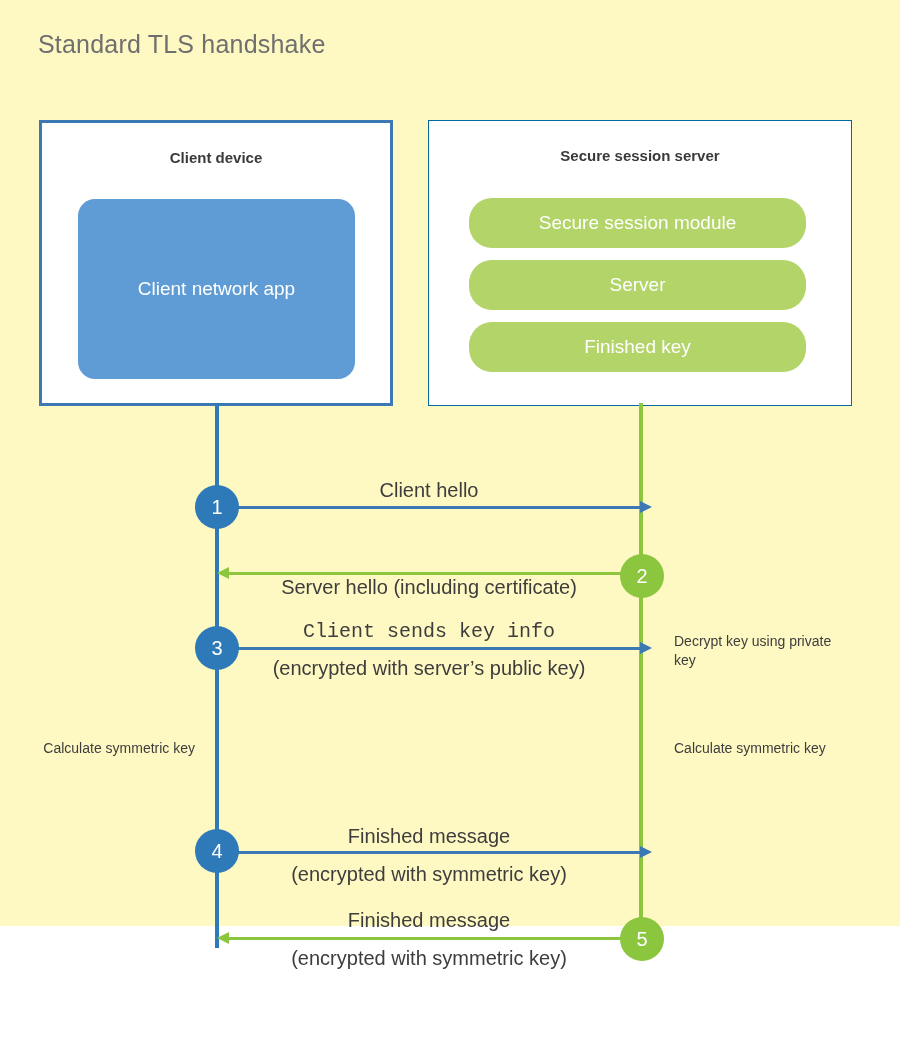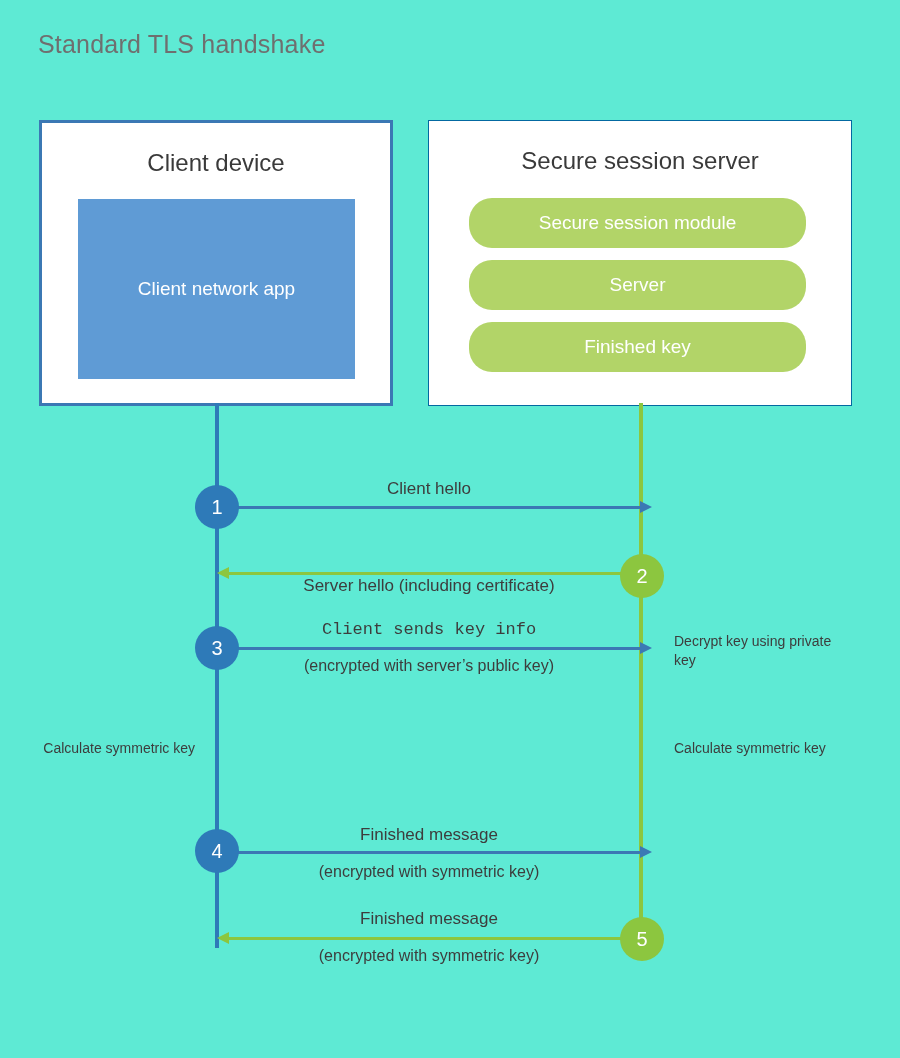--- a/index.html
+++ b/index.html
@@ -2,21 +2,21 @@
 <html><head>
 <meta charset="utf-8">
 <style>
   * { box-sizing: border-box; margin: 0; padding: 0; }
   html, body {
     width: 900px; height: 1058px;
     background: #ffffff;
     font-family: "Liberation Sans", sans-serif;
     overflow: hidden;
   }
-  #stage { position: relative; width: 900px; height: 1058px; background: #5eead4; padding-left: 30px; }
+  #stage { position: relative; width: 900px; height: 926px; background: #fef9c3; padding-left: 30px; }
 
   
   .title {
     position: absolute;
     left: 38px; top: 30px;
     font-size: 25px;
     font-weight: 300;
     color: #6f6f6f;
     letter-spacing: .2px;
     white-space: nowrap;
@@ -27,40 +27,41 @@
     position: absolute;
     background: #ffffff;
   }
   .panel.client { left: 39px; top: 120px; width: 354px; height: 286px; border: 3px solid #3b78b4; }
   .panel.server { left: 428px; top: 120px; width: 424px; height: 286px; border: 1px solid #0369a1; }
 
   .panel-title {
     position: absolute;
     left: 0; right: 0; top: 26px;
     text-align: center;
-    font-size: 24px;
-    font-weight: normal;
+    font-size: 15px;
+    font-weight: bold;
     color: #3a3a3a;
     white-space: nowrap;
   }
 
   .client-app-box {
     position: absolute;
     left: 36px; top: 76px;
     width: 277px; height: 180px;
     background: #5f9bd5;
     color: #ffffff;
     display: flex;
     align-items: center;
     justify-content: center;
     text-align: center;
     font-size: 19px;
     font-weight: 300;
     line-height: 1.35;
     padding: 0 22px;
+    border-radius: 17px;
   }
 
   .server-bars {
     position: absolute;
     left: 40px; top: 77px;
     width: 337px;
   }
   .server-bar {
     height: 50px;
     background: #b2d468;
@@ -106,29 +107,29 @@
     width: 0; height: 0;
     border-top: 6.5px solid transparent;
     border-bottom: 6.5px solid transparent;
   }
   .arrow.blue  .head.right { right: -11px; border-left: 12px solid #3b78b4; }
   .arrow.green .head.left  { left: -11px;  border-right: 12px solid #8cc63f; }
 
   
   .msg-label {
     position: absolute;
-    font-size: 17px;
+    font-size: 20px;
     font-weight: 300;
     color: #3d3d3d;
     text-align: center;
     white-space: nowrap;
   }
   .msg-sub {
     position: absolute;
-    font-size: 16px;
+    font-size: 20px;
     font-weight: 300;
     color: #3d3d3d;
     text-align: center;
     white-space: nowrap;
   }
   .side-note {
     position: absolute;
     font-size: 14px;
     font-weight: 300;
     color: #3d3d3d;

